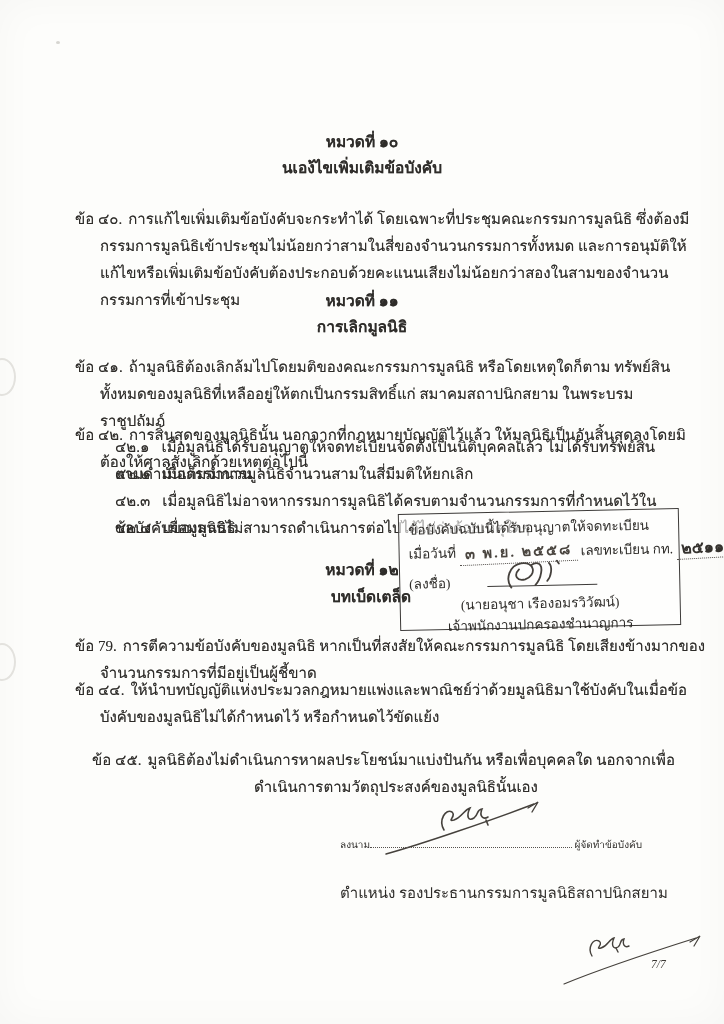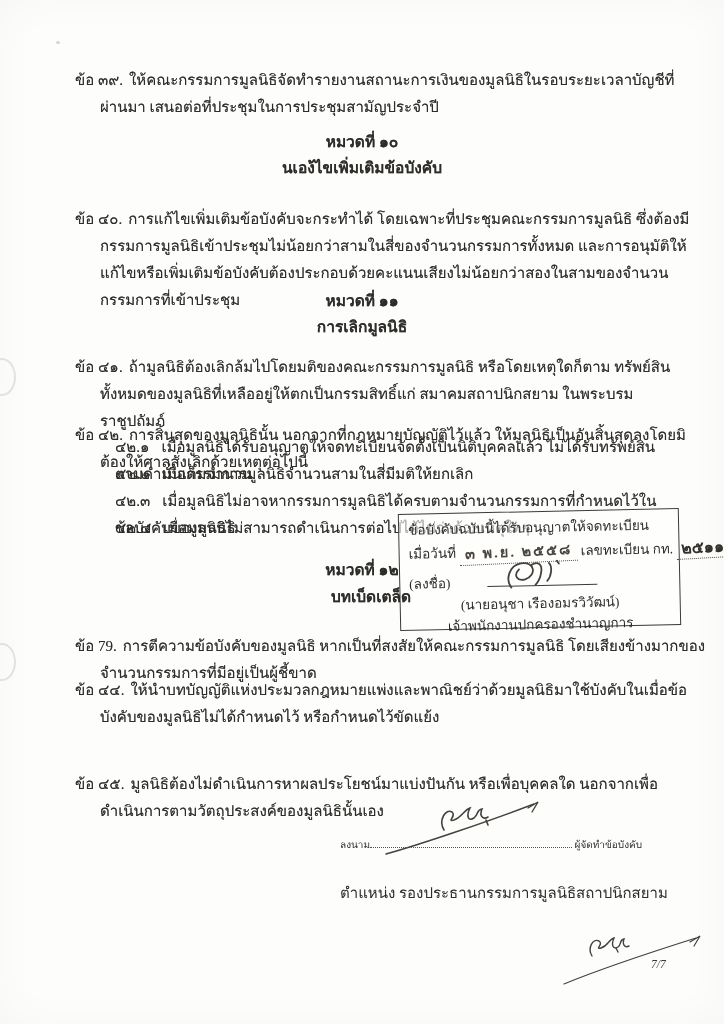--- a/index.html
+++ b/index.html
@@ -90,23 +90,20 @@
 </style>
 </head>
 <body>
 
 <div class="page">
 
   <div class="speck"></div>
   <div class="punch" style="top:358px;"></div>
   <div class="punch" style="top:643px;"></div>
 
-  <p class="body-text clause" style="top:52px;">
-    <span class="c-label">ข้อ ๓๙.</span><span>ให้คณะกรรมการมูลนิธิจัดทำรายงานสถานะการเงินของมูลนิธิในรอบระยะเวลาบัญชีที่ผ่านมา เสนอต่อที่ประชุมในการประชุมสามัญประจำปี</span>
-  </p>
 
   <div class="heading" style="top:130px;">หมวดที่ ๑๐</div>
   <div class="heading" style="top:156px;">นเอง้ไขเพิ่มเติมข้อบังคับ</div>
 
   <p class="body-text clause" style="top:191px;">
     <span class="c-label">ข้อ ๔๐.</span><span>การแก้ไขเพิ่มเติมข้อบังคับจะกระทำได้ โดยเฉพาะที่ประชุมคณะกรรมการมูลนิธิ ซึ่งต้องมีกรรมการมูลนิธิเข้าประชุมไม่น้อยกว่าสามในสี่ของจำนวนกรรมการทั้งหมด และการอนุมัติให้แก้ไขหรือเพิ่มเติมข้อบังคับต้องประกอบด้วยคะแนนเสียงไม่น้อยกว่าสองในสามของจำนวนกรรมการที่เข้าประชุม</span>
   </p>
 
   <div class="heading" style="top:289px;">หมวดที่ ๑๑</div>
   <div class="heading" style="top:315px;">การเลิกมูลนิธิ</div>
@@ -157,21 +154,21 @@
   <div class="heading" style="top:585px;width:724px;padding-left:9px;">บทเบ็ดเตล็ด</div>
 
   <p class="body-text clause" style="top:618px;width:618px;">
     <span class="c-label">ข้อ 79.</span><span>การตีความข้อบังคับของมูลนิธิ หากเป็นที่สงสัยให้คณะกรรมการมูลนิธิ โดยเสียงข้างมากของจำนวนกรรมการที่มีอยู่เป็นผู้ชี้ขาด</span>
   </p>
 
   <p class="body-text clause" style="top:662px;">
     <span class="c-label">ข้อ ๔๔.</span><span>ให้นำบทบัญญัติแห่งประมวลกฎหมายแพ่งและพาณิชย์ว่าด้วยมูลนิธิมาใช้บังคับในเมื่อข้อบังคับของมูลนิธิไม่ได้กำหนดไว้ หรือกำหนดไว้ขัดแย้ง</span>
   </p>
 
-  <p class="body-text clause" style="top:756px;">
+  <p class="body-text clause" style="top:732px;text-align:center;">
     <span class="c-label">ข้อ ๔๕.</span><span>มูลนิธิต้องไม่ดำเนินการหาผลประโยชน์มาแบ่งปันกัน หรือเพื่อบุคคลใด นอกจากเพื่อดำเนินการตามวัตถุประสงค์ของมูลนิธินั้นเอง</span>
   </p>
 
   <svg class="sig maker-sig" width="170" height="62" viewBox="0 0 170 62">
     <path d="M4,58 C40,48 110,24 152,8" stroke-width="1.4"></path>
     <path d="M146,12 L156,6 L150,16" stroke-width="1.4"></path>
     <path d="M62,34 c-6,-10 2,-22 8,-18 c5,4 -6,10 2,8 c8,-3 10,-10 16,-12 c-4,8 -2,14 4,10 c5,-4 2,-8 8,-9 c-3,7 1,11 6,8" stroke-width="1.6"></path>
     <path d="M104,24 l2,5" stroke-width="1.6"></path>
   </svg>
   <div class="sign-row">

